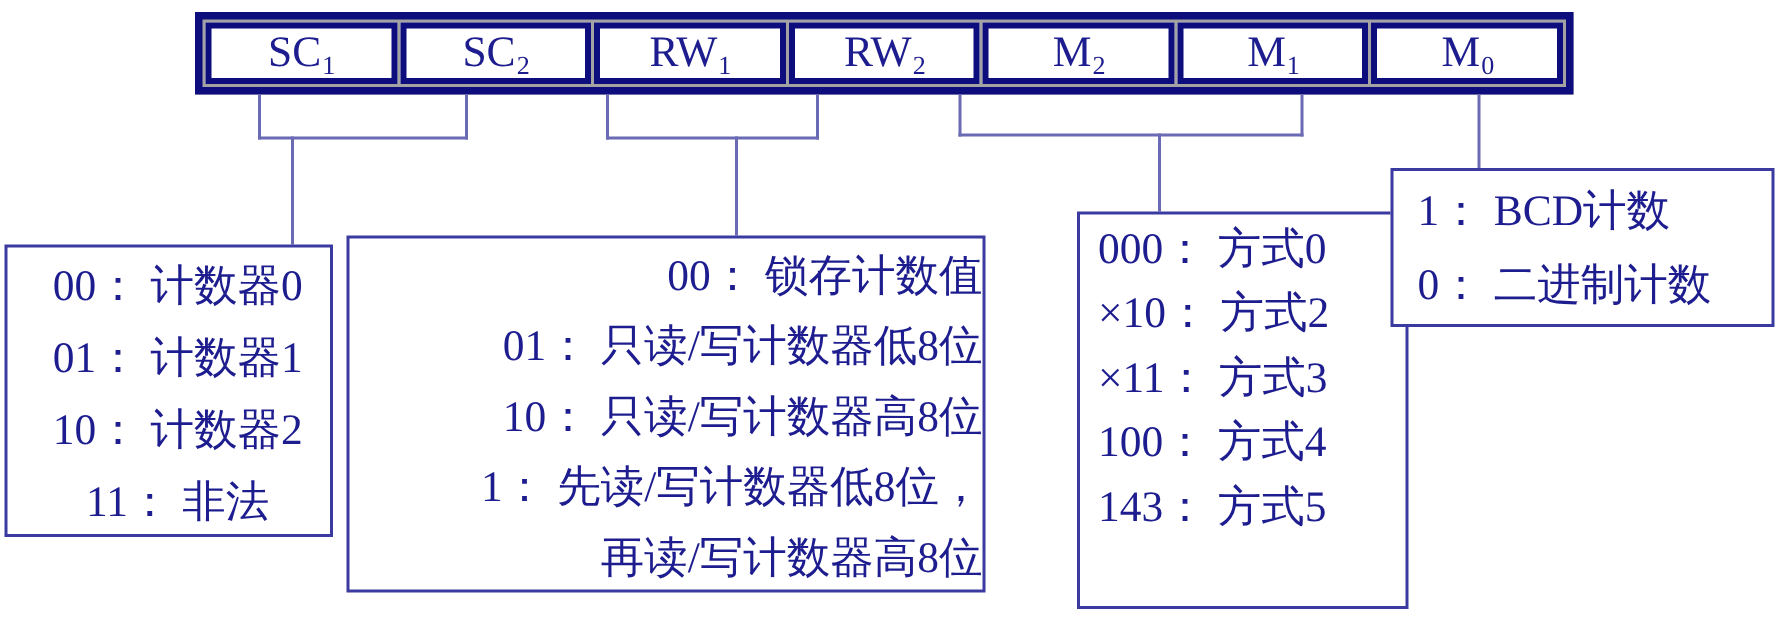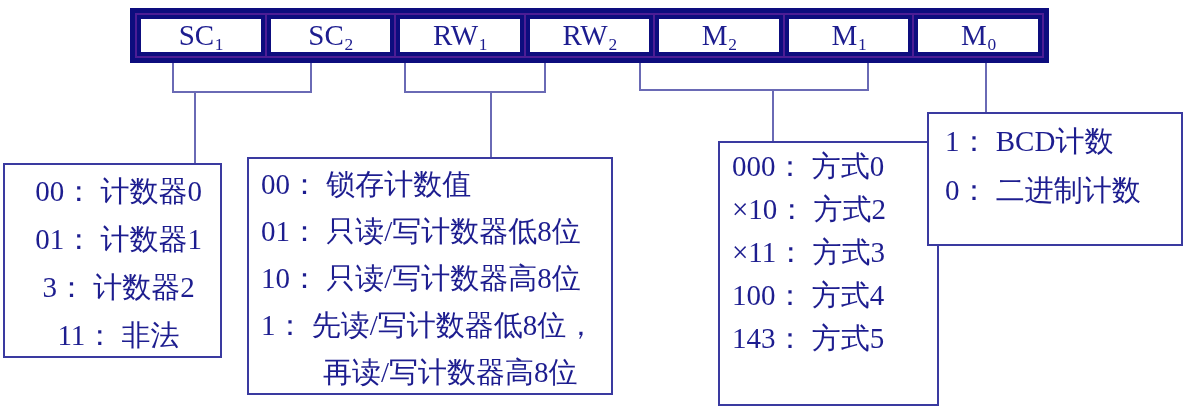--- a/index.html
+++ b/index.html
@@ -11,21 +11,21 @@
     color:#1d1d8f;
     overflow:hidden;
   }
   
   .register{
     position:absolute;left:130px;top:8px;width:919px;height:55px;
     box-sizing:border-box;
     border:5px solid #0d0d7e;
     padding:2px;
     display:flex;gap:2px;
-    background:#4c1d95;
+    background:#a3a3a3;
   }
   .cell{
     flex:1;
     box-sizing:border-box;
     border:4px solid #0d0d7e;
     background:#ffffff;
     display:flex;align-items:center;justify-content:center;
   }
   .cell-label{
     font-size:29px;line-height:1;color:#1d1d8f;white-space:nowrap;
@@ -101,38 +101,38 @@
   <div class="cline v" style="left:639px;top:63px;height:28px;"></div>
   <div class="cline v" style="left:867px;top:63px;height:28px;"></div>
   <div class="cline h" style="left:639px;top:89px;width:230px;"></div>
   <div class="cline v" style="left:772px;top:89px;height:54px;"></div>
 
   <div class="cline v" style="left:985px;top:63px;height:51px;"></div>
 
   <div class="lbox box-sc" style="left:3px;top:163px;width:219px;height:195px;">
     <div class="bline">00： 计数器0</div>
     <div class="bline">01： 计数器1</div>
-    <div class="bline">3： 计数器2</div>
+    <div class="bline">10： 计数器2</div>
     <div class="bline">11： 非法</div>
   </div>
 
-  <div class="lbox box-rw" style="left:247px;top:157px;width:366px;height:238px;">
+  <div class="lbox box-rw" style="left:231px;top:157px;width:426px;height:238px;text-align:right;">
     <div class="bline">00： 锁存计数值</div>
     <div class="bline">01： 只读/写计数器低8位</div>
     <div class="bline">10： 只读/写计数器高8位</div>
     <div class="bline">1： 先读/写计数器低8位，</div>
     <div class="bline indent">再读/写计数器高8位</div>
   </div>
 
   <div class="lbox box-m" style="left:690px;top:141px;width:221px;height:265px;margin-left:28px;">
     <div class="bline">000： 方式0</div>
     <div class="bline">×10： 方式2</div>
     <div class="bline">×11： 方式3</div>
     <div class="bline">100： 方式4</div>
     <div class="bline">143： 方式5</div>
   </div>
 
-  <div class="lbox box-bcd" style="left:927px;top:112px;width:256px;height:134px;">
+  <div class="lbox box-bcd" style="left:927px;top:112px;width:256px;height:106px;">
     <div class="bline">1： BCD计数</div>
     <div class="bline">0： 二进制计数</div>
   </div>
 
 </div>
 
 </body></html>

